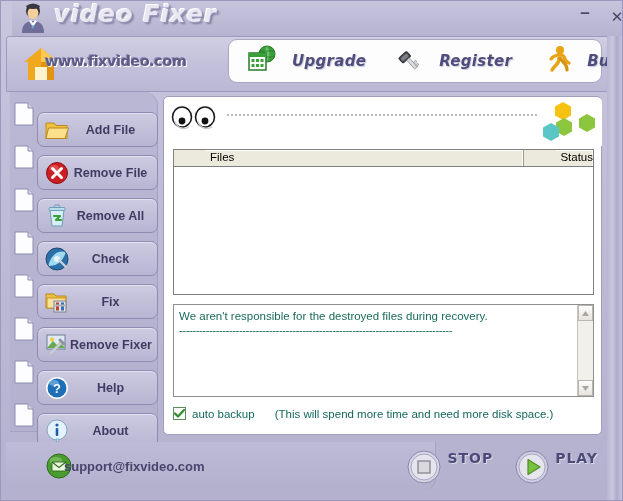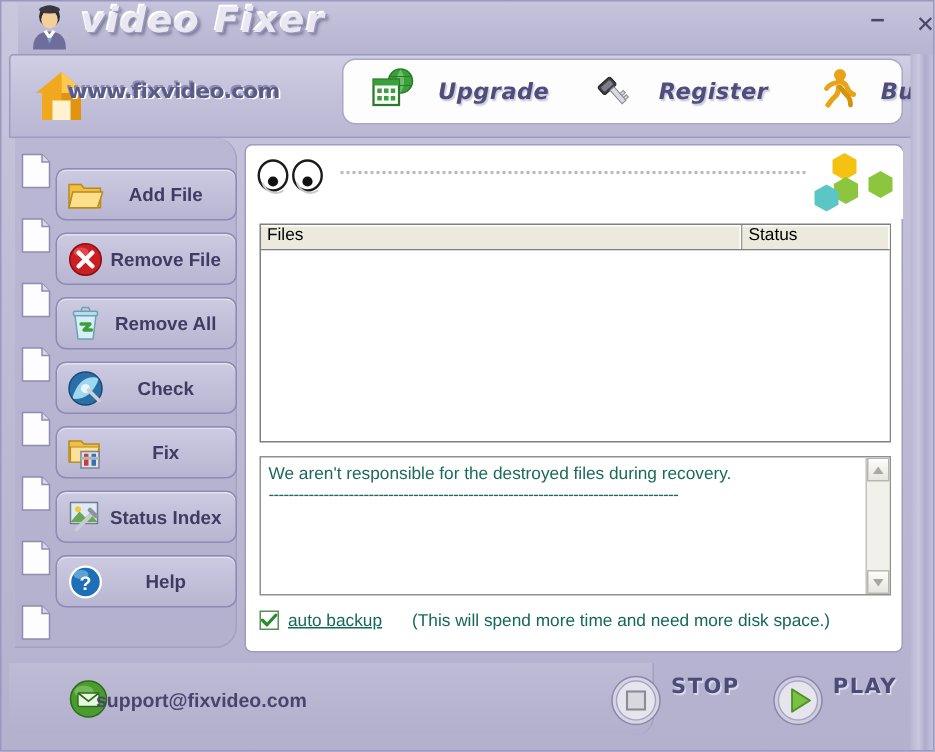--- a/index.html
+++ b/index.html
@@ -255,20 +255,21 @@
   .fl-col {
     font-size: 11.5px;
     color: #000;
     font-family: "Liberation Sans", sans-serif;
     padding: 1px 0 0 4px;
     background: #ece9dd;
     border-right: 1px solid #9a9a93;
     box-shadow: inset -1px 0 0 #fff, inset 0 1px 0 #fff;
     cursor: pointer;
     white-space: nowrap;
+    margin-left: 32px;
   }
   .fl-col-files { width: 321px; }
   .fl-col-status { flex: 1; border-right: none; }
   .fl-body { height: 127px; background: #fff; }
 
   .logbox {
     position: absolute;
     left: 9px; top: 207px;
     width: 421px; height: 93px;
     background: #ffffff;
@@ -327,21 +328,20 @@
     align-items: center;
     justify-content: center;
     cursor: pointer;
   }
   .cbox svg { display: block; }
   .cb-label {
     font-size: 11.5px;
     color: #14685a;
     font-family: "Liberation Sans", sans-serif;
     cursor: pointer;
-    text-decoration: underline;
   }
   .cb-note {
     font-size: 11.5px;
     color: #14685a;
     font-family: "Liberation Sans", sans-serif;
     margin-left: 14px;
   }
 
   
   .right-edge {
@@ -585,35 +585,46 @@
     <div class="side-btn" style="top:223px">
       <span class="side-btn-icon">
         <svg width="24" height="24" viewBox="0 0 24 24">
           <rect x="2" y="2" width="18" height="14" fill="#dfeaf5" stroke="#6d7f94" stroke-width="1"></rect>
           <circle cx="7" cy="6.5" r="2" fill="#f5c83a"></circle>
           <path d="M2 15 L8 8 L12 12 L15 9 L20 15 Z" fill="#6aa84f"></path>
           <path d="M6 20 L17 9" stroke="#c9ccd4" stroke-width="2.6" stroke-linecap="round"></path>
           <path d="M15 7 L19 11" stroke="#8d93a0" stroke-width="3" stroke-linecap="round"></path>
         </svg>
       </span>
-      <span class="side-btn-label">Status Index</span>
+      <span class="side-btn-label">Remove Fixer</span>
     </div>
 
     <div class="side-btn" style="top:266px">
       <span class="side-btn-icon">
         <svg width="24" height="24" viewBox="0 0 24 24">
           <circle cx="12" cy="12" r="11" fill="#ffffff"></circle>
           <circle cx="12" cy="12" r="9.5" fill="#1e6fb8"></circle>
           <ellipse cx="9" cy="7" rx="5" ry="3" fill="#9cd3f5" opacity=".5"></ellipse>
           <text x="12" y="17" font-family="Liberation Sans, sans-serif" font-size="13" font-weight="bold" fill="#ffffff" text-anchor="middle">?</text>
         </svg>
       </span>
       <span class="side-btn-label">Help</span>
     </div>
 
+    <div class="side-btn" style="top:309px">
+      <span class="side-btn-icon">
+        <svg width="24" height="24" viewBox="0 0 24 24">
+          <path d="M12 1 a10 10 0 0 1 0 20 a10 10 0 0 1 0 -20 Z" fill="#e4f2fb" stroke="#7fa8c4" stroke-width="1"></path>
+          <path d="M11 20 L12 24 L14 20 Z" fill="#e4f2fb" stroke="#7fa8c4" stroke-width="1"></path>
+          <circle cx="12" cy="6" r="1.6" fill="#1e5fa8"></circle>
+          <rect x="10.7" y="9" width="2.6" height="8" rx="1" fill="#1e5fa8"></rect>
+        </svg>
+      </span>
+      <span class="side-btn-label">About</span>
+    </div>
   </div>
 
   <div class="main">
 
     <div class="banner">
       <div class="eyes">
         <svg width="48" height="26" viewBox="0 0 48 26">
           <ellipse cx="11" cy="13" rx="9.5" ry="10" fill="#ffffff" stroke="#1a1a1a" stroke-width="1.6"></ellipse>
           <ellipse cx="34" cy="13" rx="9.5" ry="10" fill="#ffffff" stroke="#1a1a1a" stroke-width="1.6"></ellipse>
           <ellipse cx="11" cy="17" rx="3.4" ry="3.4" fill="#111111"></ellipse>

